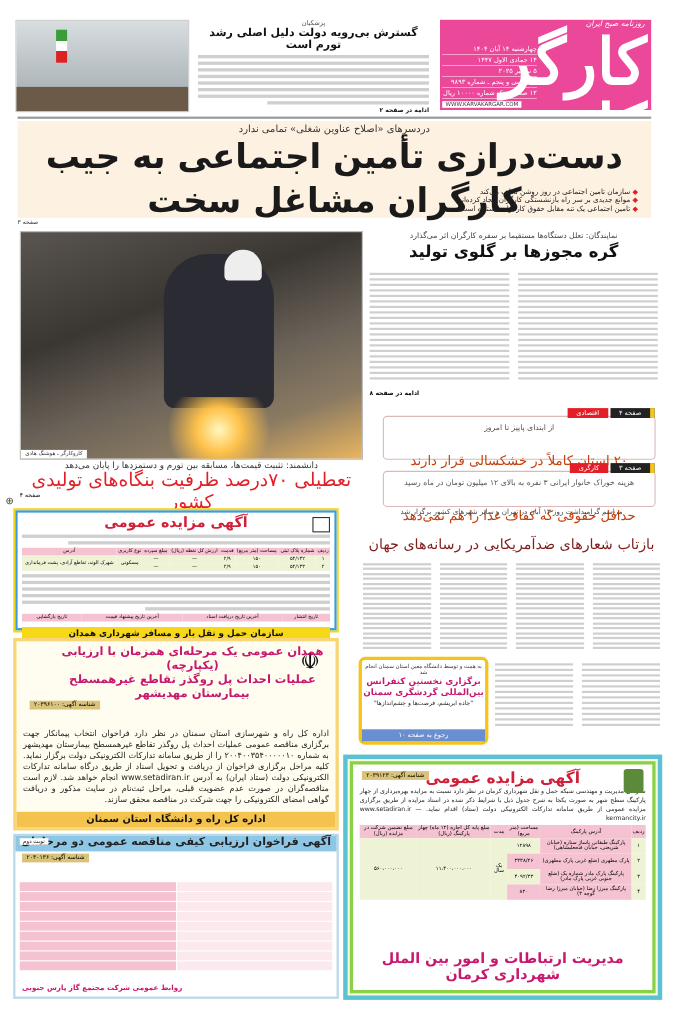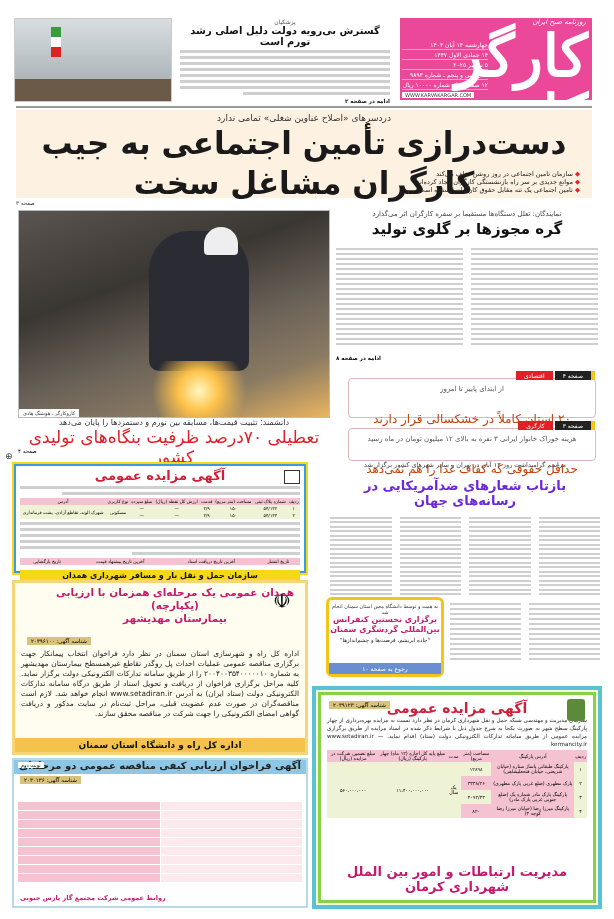--- a/index.html
+++ b/index.html
@@ -47,21 +47,21 @@
 .teaser .t{font-size:12px;text-align:center;color:#c2410c;margin-top:19px}
 .teaserA{left:348px;top:378px;height:40px}
 .teaserB{left:348px;top:428px;height:33px}
 .bottom-head{left:18px;top:418px;width:312px;height:36px}
 .bottom-head .k{font-size:8px;color:#333;text-align:center}
 .bottom-head h2{font-size:17px;color:#e41e26;text-align:center;font-weight:normal}
 .page4{left:18px;top:448px;font-size:5.5px}
 .gear{left:5px;top:451px;font-size:9px;color:#444}
 .art3{left:330px;top:461px;width:270px;height:130px}
 .art3 .k{font-size:6.5px;color:#444;text-align:center}
-.art3 h2{font-size:13px;font-weight:bold;color:#6d28d9;text-align:center;margin:9px 0 3px}
+.art3 h2{font-size:13px;font-weight:normal;color:#7f1d1d;text-align:center;margin:19px 0 3px}
 .art3 .cols .body-lines div{height:2px;margin:2.5px 0}
 .ad1{left:12px;top:462px;width:296px;height:113px;background:#f6d818;padding:2px}
 .ad1 .inner{background:#fff;border:2px solid #3a9be0;height:100%;padding:2px 4px}
 .ad1 h3{font-size:13px;color:#d21f39;text-align:center}
 .ad1 .logo{position:absolute;right:8px;top:8px;width:16px;height:14px;border:1px solid #333}
 .tbl{width:100%;border-collapse:collapse;font-size:4.5px;margin-top:2px}
 .tbl th{background:#f4c2d0;font-weight:normal;padding:1px}
 .tbl td{background:#eef3d6;padding:1px;text-align:center}
 .ad1 .foot{background:#f6d818;margin-top:5px;text-align:center;font-size:8px;font-weight:bold;color:#111;padding:1px}
 .ad2{left:12px;top:580px;width:296px;height:175px;background:#f8d678;padding:3px}
@@ -377,20 +377,21 @@
       </table>
     <div class="foot">سازمان حمل و نقل بار و مسافر شهرداری همدان</div>
   </div>
 </div>
 
 <div class="abs ad2">
   <div class="inner">
     <div class="emblem">☫</div>
     <h3>
         <div>همدان عمومی یک مرحله‌ای همزمان با ارزیابی (یکپارچه)</div>
+        <div>عملیات احداث پل روگذر تقاطع غیرهمسطح</div>
         <div>بیمارستان مهدیشهر</div>
       </h3>
     <div class="notice">شناسه آگهی: ۲۰۳۹۶۱۰۰</div>
     <p>اداره کل راه و شهرسازی استان سمنان در نظر دارد فراخوان انتخاب پیمانکار جهت برگزاری مناقصه عمومی عملیات احداث پل روگذر تقاطع غیرهمسطح بیمارستان مهدیشهر به شماره ۲۰۰۴۰۰۳۵۴۰۰۰۰۰۱۰ را از طریق سامانه تدارکات الکترونیکی دولت برگزار نماید. کلیه مراحل برگزاری فراخوان از دریافت و تحویل اسناد از طریق درگاه سامانه تدارکات الکترونیکی دولت (ستاد ایران) به آدرس www.setadiran.ir انجام خواهد شد. لازم است مناقصه‌گران در صورت عدم عضویت قبلی، مراحل ثبت‌نام در سایت مذکور و دریافت گواهی امضای الکترونیکی را جهت شرکت در مناقصه محقق سازند.</p>
     <div class="sign">اداره کل راه و دانشگاه استان سمنان</div>
   </div>
 </div>
 
 <div class="abs ad3">
   <div class="hdr">آگهی فراخوان ارزیابی کیفی مناقصه عمومی دو مرحله‌ای</div>

